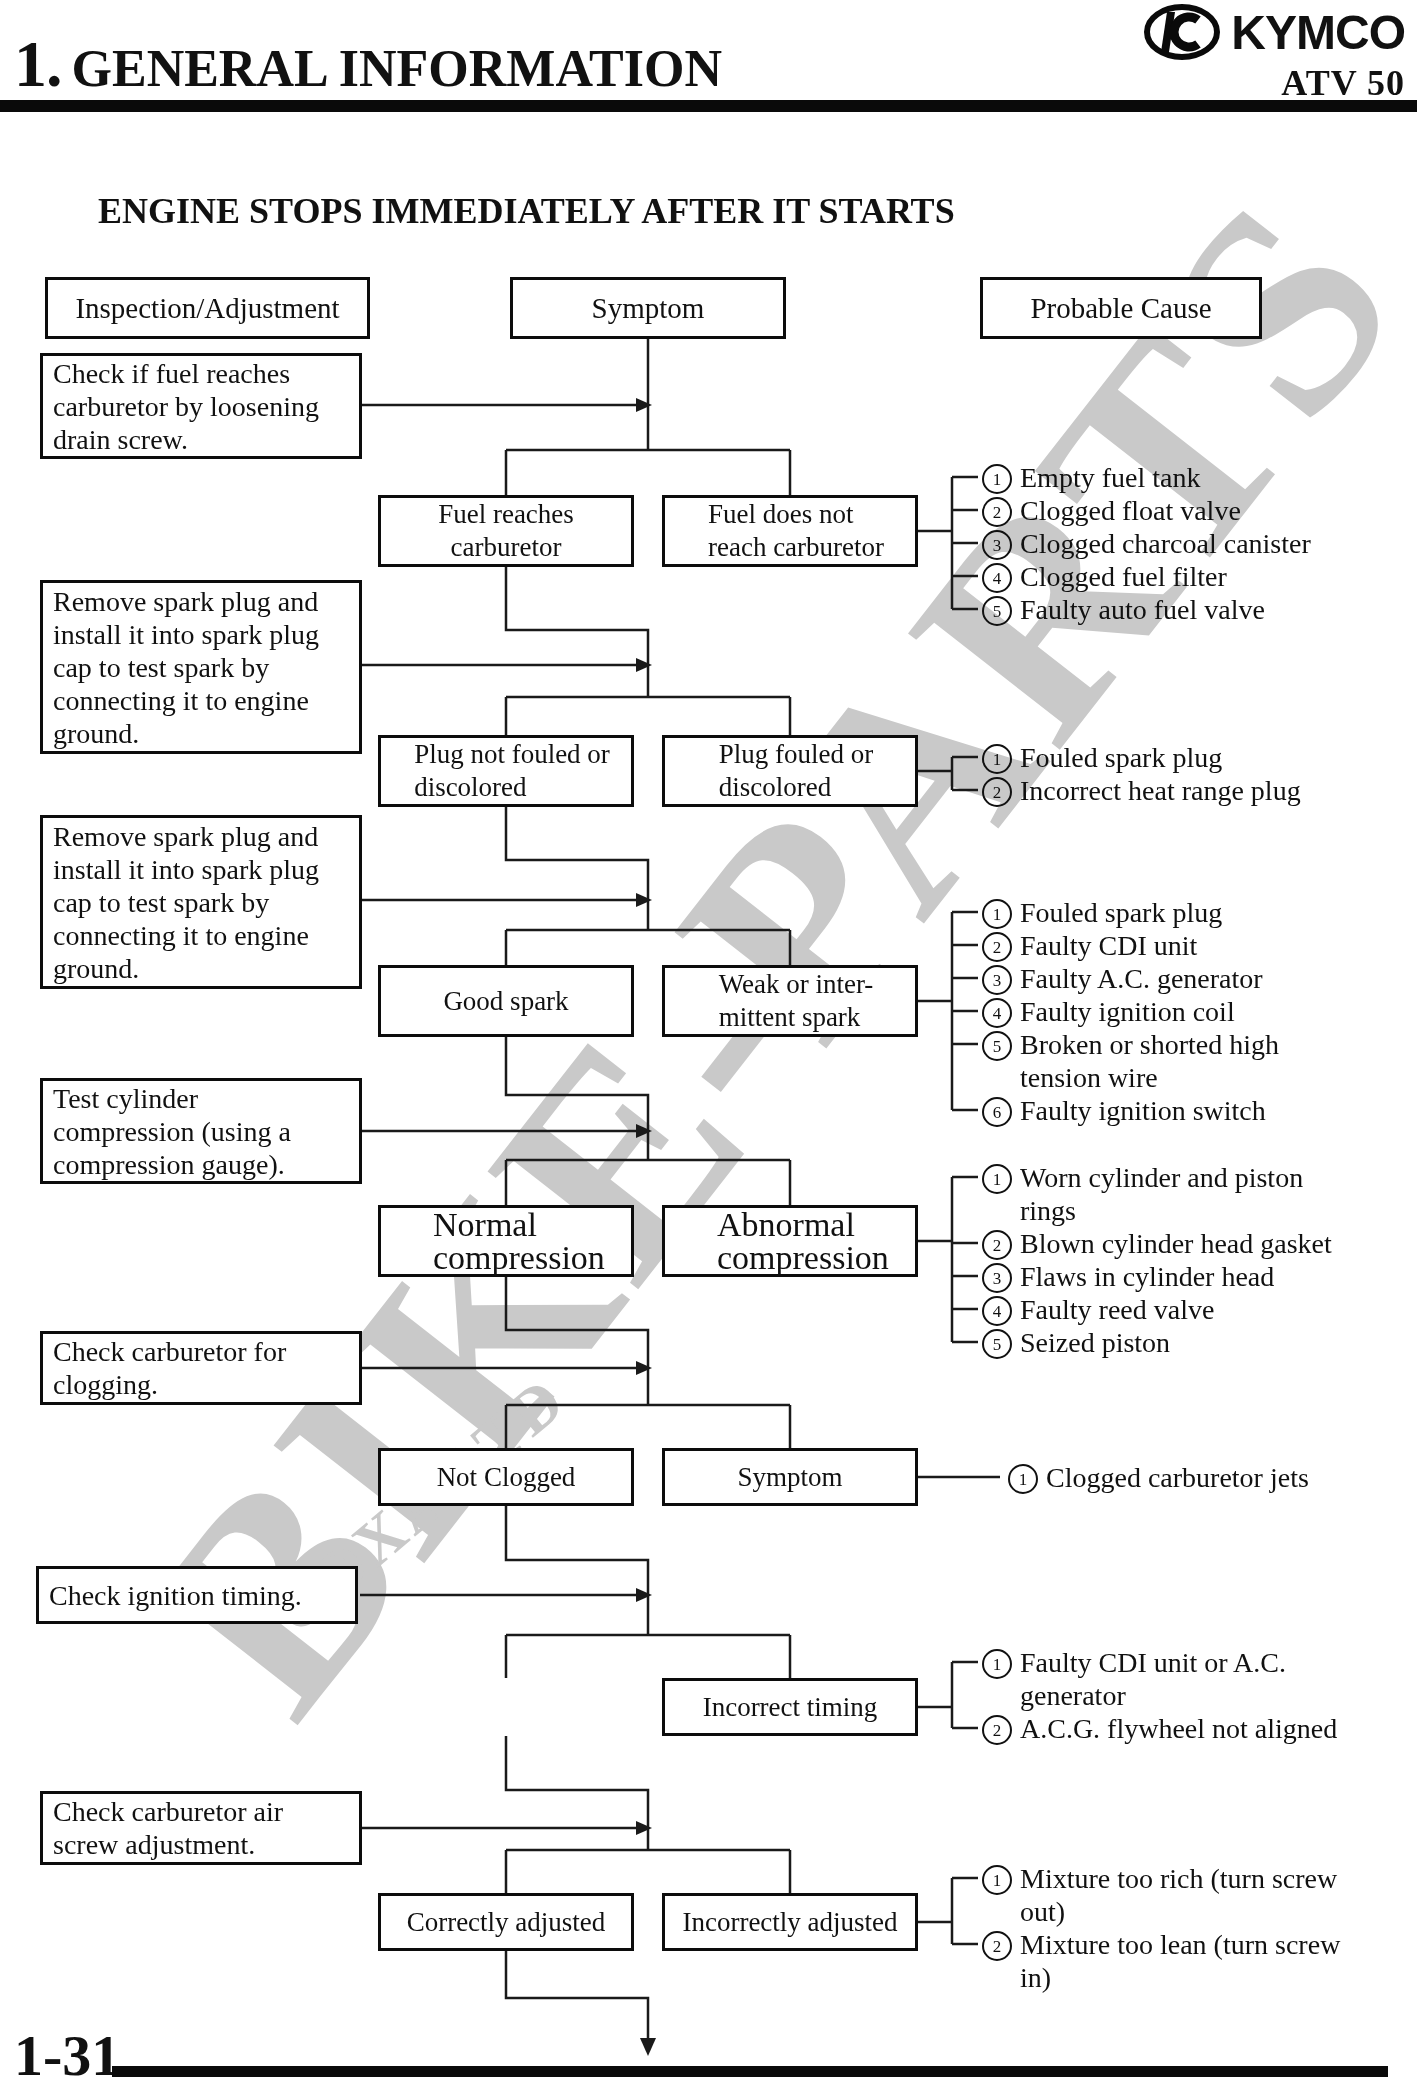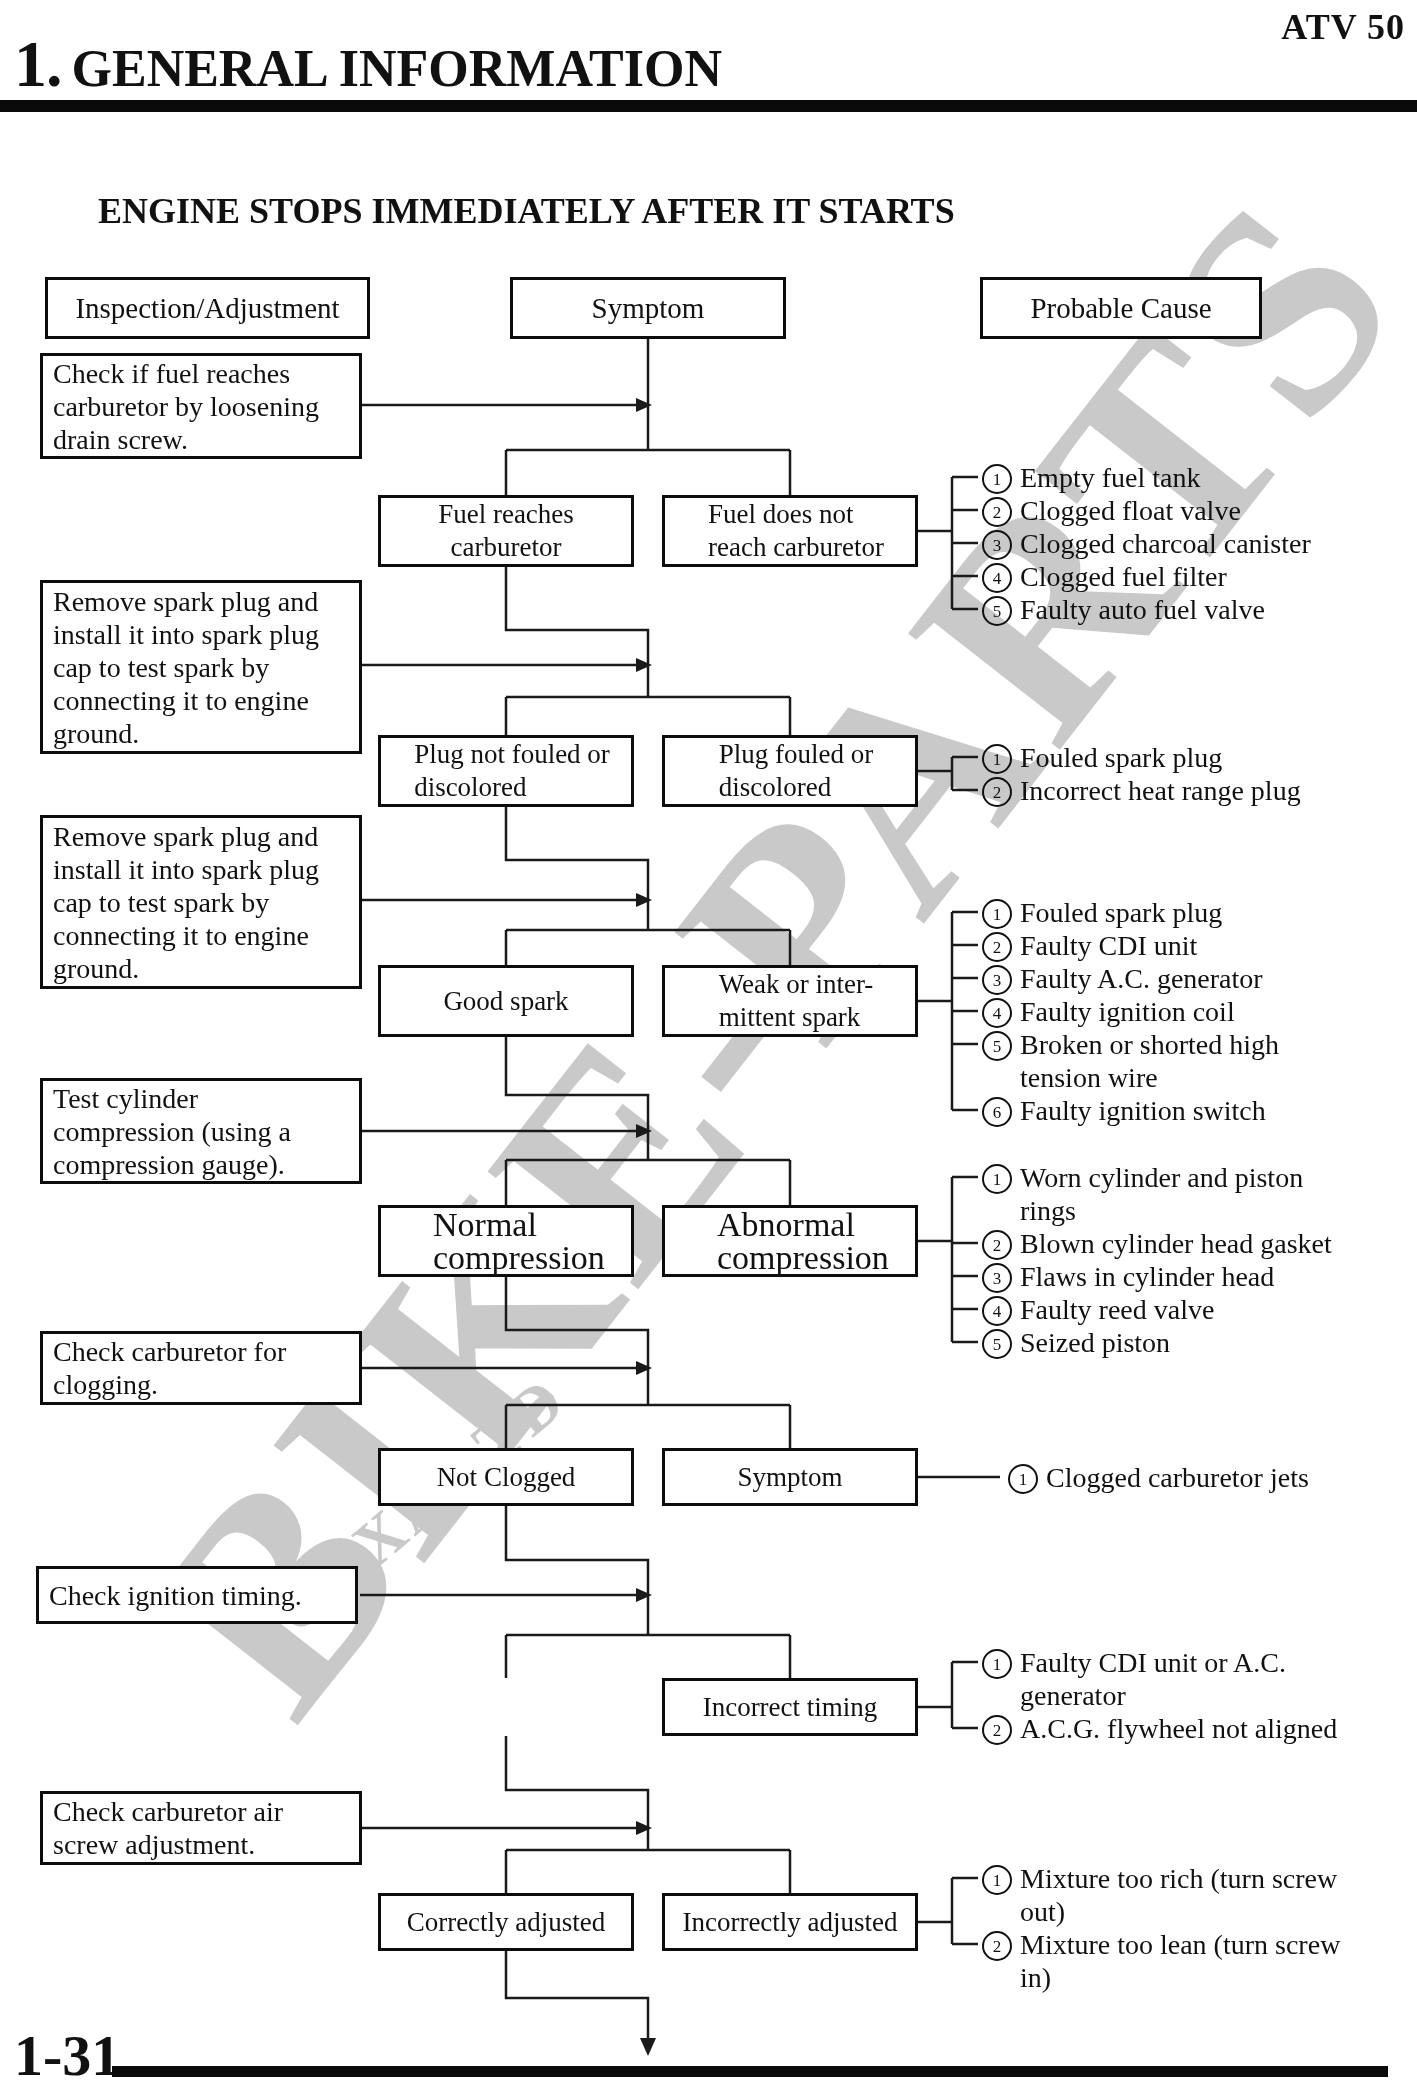--- a/index.html
+++ b/index.html
@@ -57,20 +57,28 @@
 
 <div class="page">
 
   <div class="wm-main">BIKE-PARTS</div>
   <div class="wm-sub">COXA LTD</div>
 
   <div class="chapter">
     <span class="chnum">1.</span><span class="chtitle">GENERAL INFORMATION</span>
   </div>
   <div class="brand">
+    <div class="brand-row">
+      <svg class="logo" width="78" height="56" viewBox="0 0 78 56">
+        <ellipse cx="39" cy="28" rx="35" ry="25" fill="none" stroke="#0a0a0a" stroke-width="6"></ellipse>
+        <path d="M24 8 L32 8 L26 48 L18 48 Z" fill="#0a0a0a"></path>
+        <path d="M55 16 A15 15 0 1 0 55 40" fill="none" stroke="#0a0a0a" stroke-width="9"></path>
+      </svg>
+      <span class="brand-name">KYMCO</span>
+    </div>
     <div class="model">ATV 50</div>
   </div>
   <div class="header-rule"></div>
 
   <div class="fc-title">ENGINE STOPS IMMEDIATELY AFTER IT STARTS</div>
 
   <svg class="connectors" viewBox="0 0 1417 2092">
     <g stroke="#1a1a1a" stroke-width="2.5" fill="none">
       <path d="M648 339 V450"></path>
       <path d="M506 450 H790 M506 450 V495 M790 450 V495"></path>

